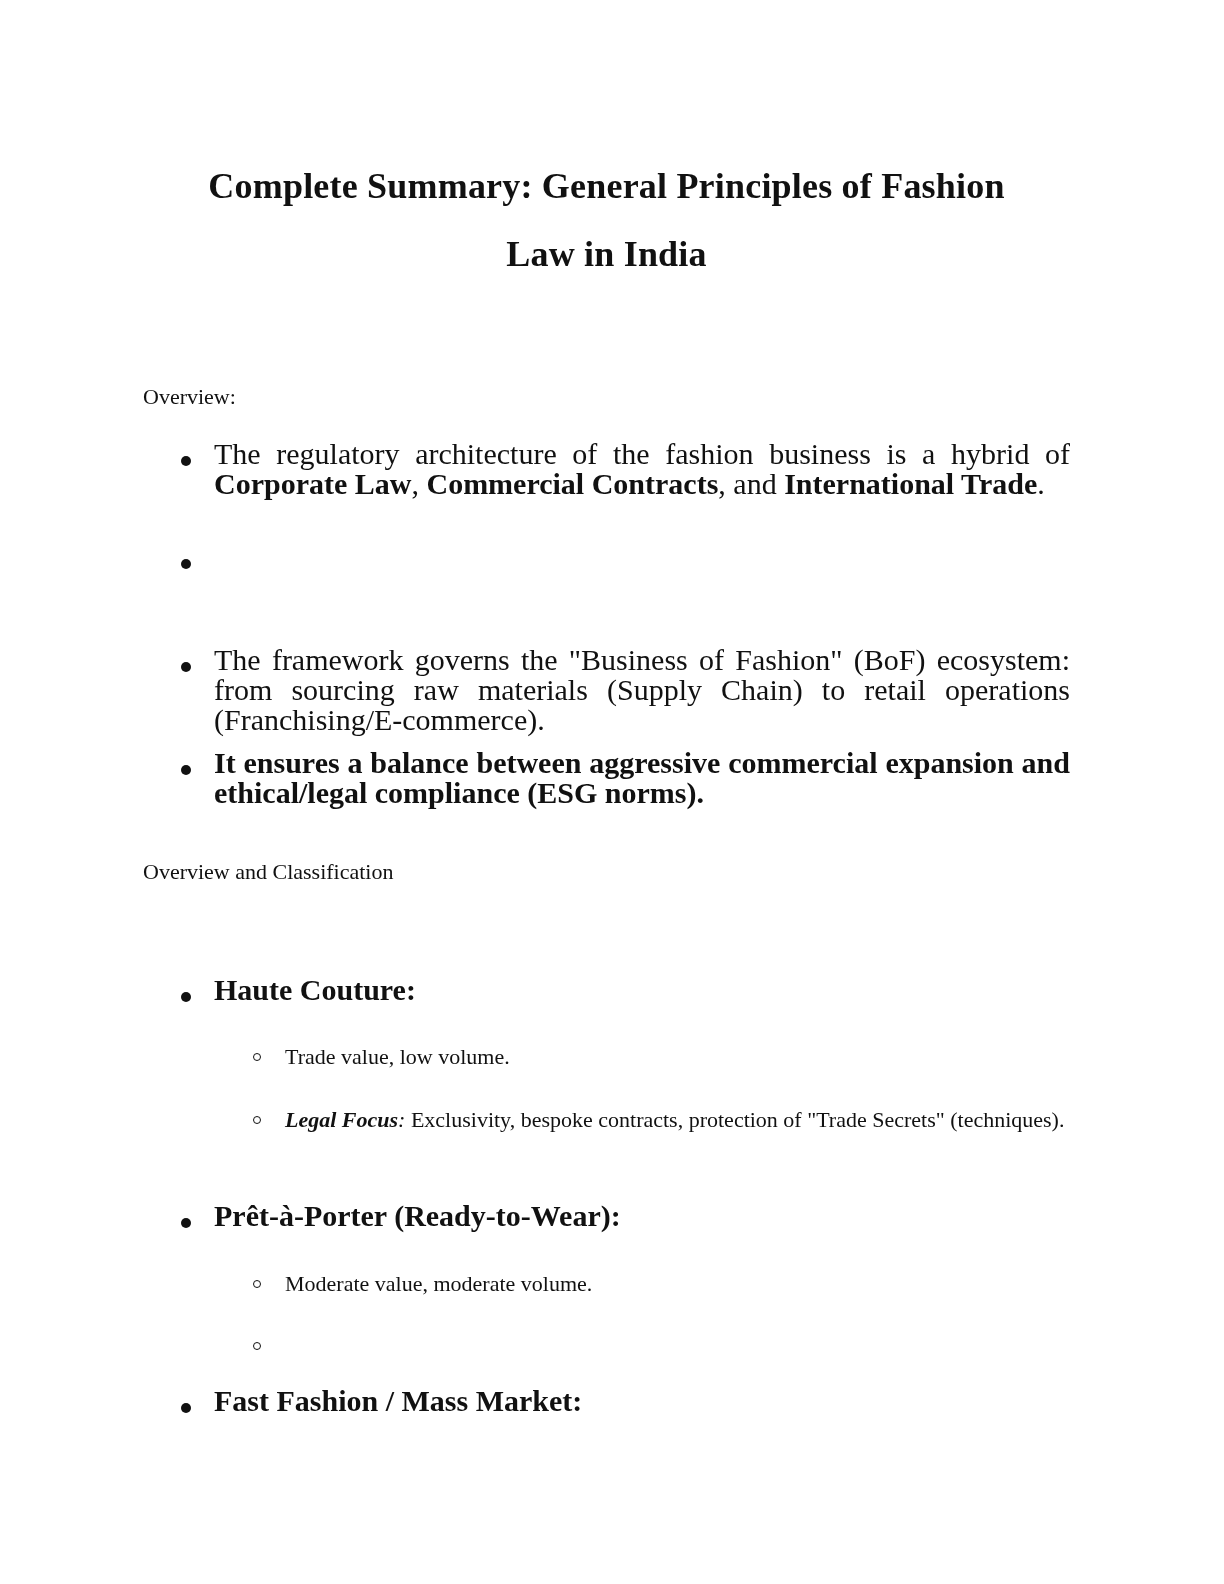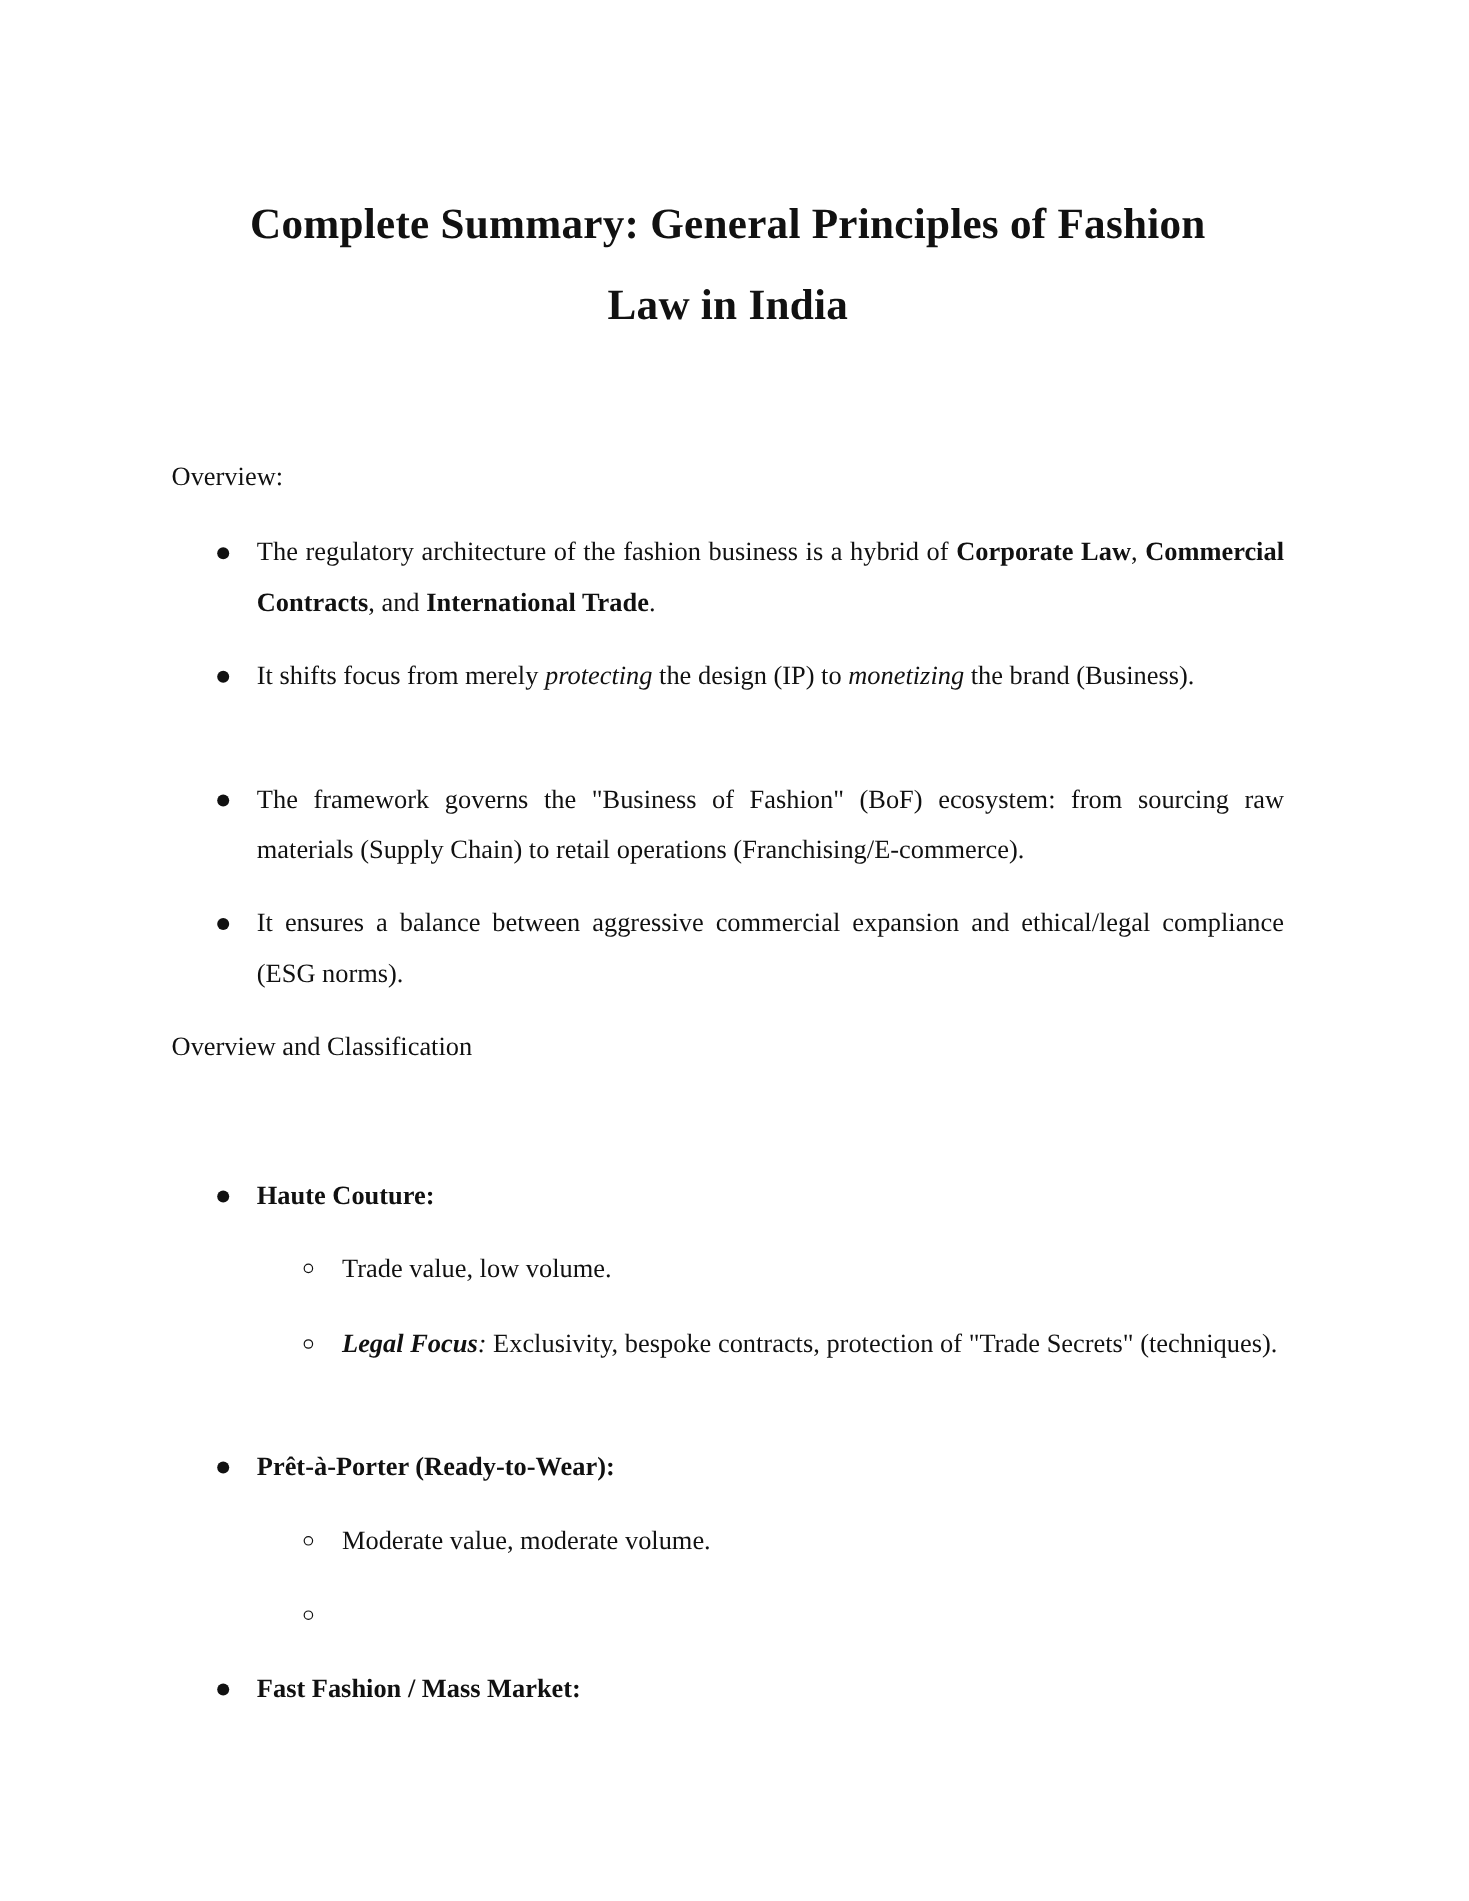--- a/index.html
+++ b/index.html
@@ -16,21 +16,21 @@
     letter-spacing: 0.2px;
   }
   .subtitle {
     position: absolute; left: 143px; width: 927px; text-align: center; top: 322px;
     font-weight: bold; font-style: italic; font-size: 22px;
     font-family: "Liberation Serif", serif;
   }
   .block { position: absolute; font-family: "Liberation Serif", serif; font-size: 22px; }
   .h { left: 143px; font-weight: normal; }
   .bul {
-    position: absolute; left: 214px; width: 856px; font-size: 22px; line-height: 42px;
+    position: absolute; left: 214px; width: 856px; font-size: 30px; line-height: 30px;
     font-family: "Liberation Serif", serif; text-align: justify;
   }
   .dot {
     position: absolute; left: 181px; width: 10px; height: 10px; border-radius: 50%;
     background: #111;
   }
   .circ {
     position: absolute; left: 253px; width: 8px; height: 8px; border-radius: 50%;
     border: 1.5px solid #111; box-sizing: border-box;
   }
@@ -53,31 +53,28 @@
 
 
   <div class="block h" style="top:384px;">Overview:</div>
 
   <div class="dot" style="top:456px;"></div>
   <div class="bul" style="top:439px;">
     <span>The regulatory architecture of the fashion business is a hybrid of </span><b>Corporate Law</b><span>, </span><b>Commercial Contracts</b><span>, and </span><b>International Trade</b><span>.</span>
   </div>
 
   <div class="dot" style="top:559px;"></div>
-  <div class="bul" style="top:542px;">
-    <span>It shifts focus from merely </span><i>protecting</i><span> the design (IP) to </span><i>monetizing</i><span> the brand (Business).</span>
-  </div>
 
   <div class="dot" style="top:662px;"></div>
   <div class="bul" style="top:645px;">
     <span>The framework governs the "Business of Fashion" (BoF) ecosystem: from sourcing raw materials (Supply Chain) to retail operations (Franchising/E-commerce).</span>
   </div>
 
   <div class="dot" style="top:765px;"></div>
-  <div class="bul" style="top:748px;">
+  <div class="bul" style="top:748px;font-weight:bold;">
     <span>It ensures a balance between aggressive commercial expansion and ethical/legal compliance (ESG norms).</span>
   </div>
 
   <div class="block h" style="top:859px;">Overview and Classification</div>
 
 
   <div class="dot" style="top:992px;"></div>
   <div class="bul" style="top:975px;">
     <b>Haute Couture:</b>
   </div>

